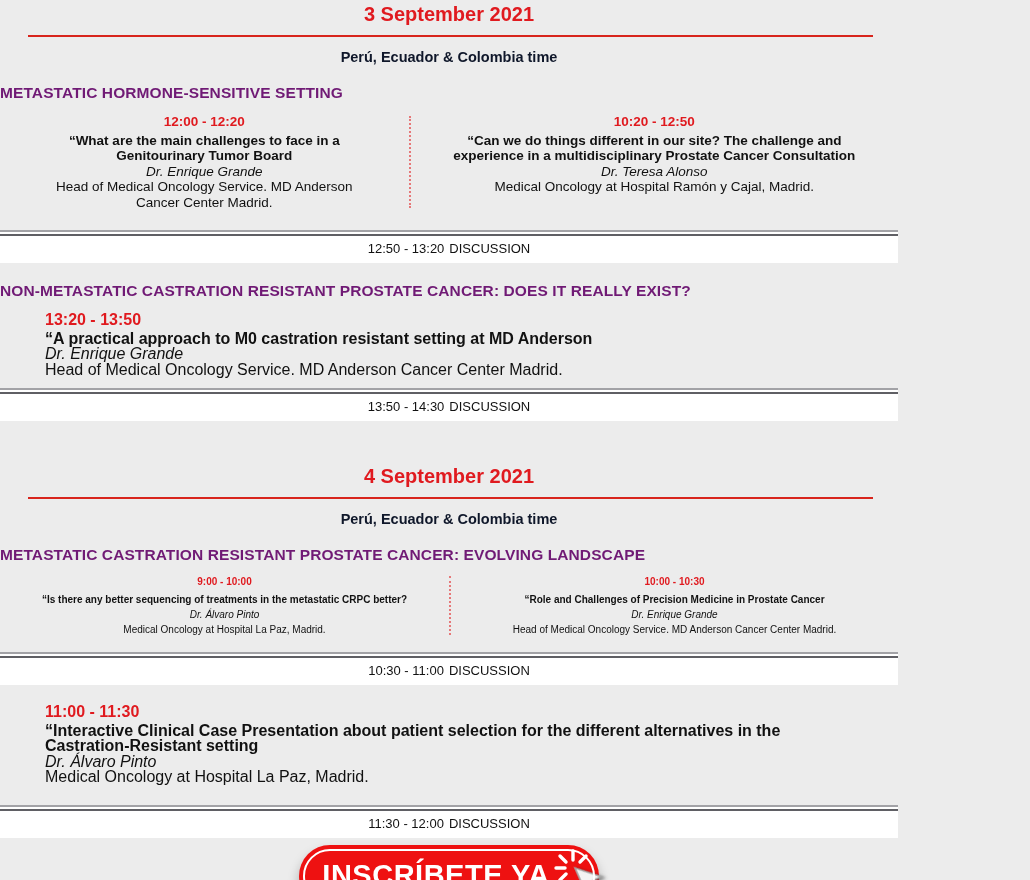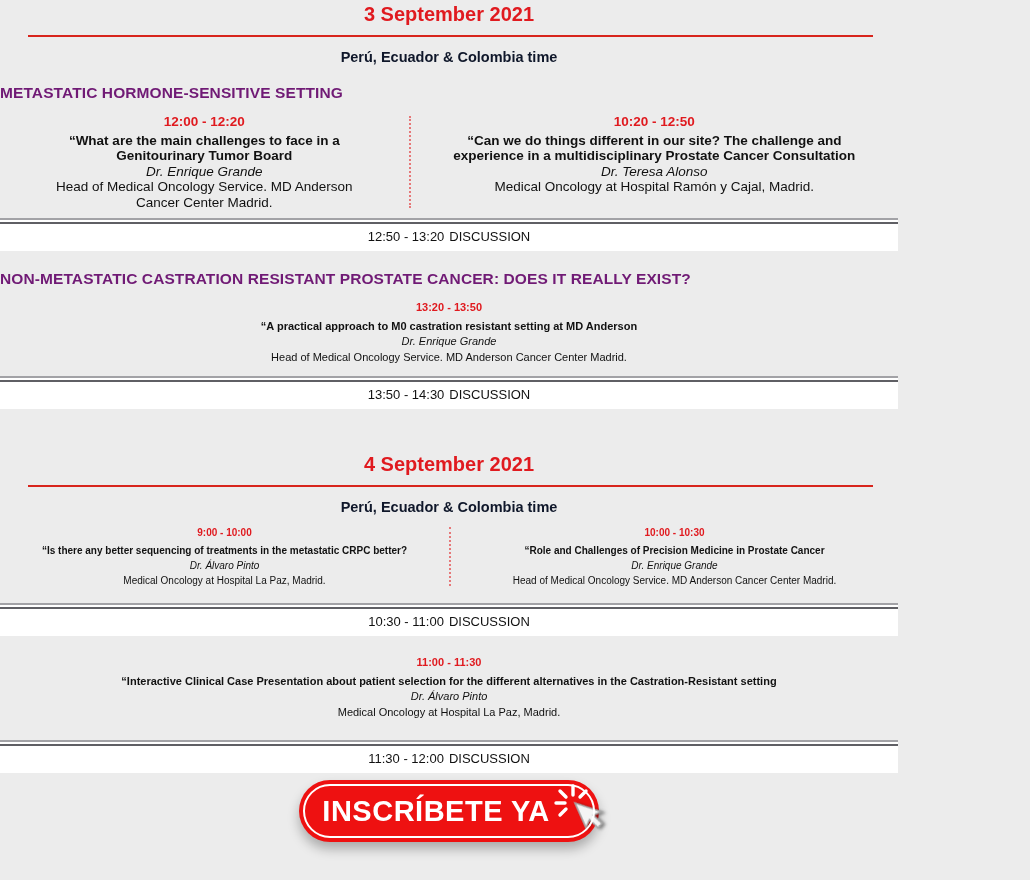--- a/index.html
+++ b/index.html
@@ -33,23 +33,23 @@
   .d1-right { flex:1; padding:0 36px; }
   .d2-left  { width:50%; padding:0 6px; }
   .d2-right { flex:1; padding:0 10px; }
   .d2 .col { font-size:10px; line-height:15px; }
 
   .time { color:#e01a1f; font-weight:bold; margin-bottom:3px; }
   .talk-title { font-weight:bold; }
   .speaker { font-style:italic; }
   .affiliation {}
 
-  .single-session { text-align:center; font-size:11px; line-height:15.5px; margin-top:12px; padding:0 45px; }
+  .single-session { font-size:16px; line-height:15.5px; margin-top:12px; padding:0 45px; }
 
-  .disc { margin-top:8px; }
+  .disc { margin-top:20px; }
   .disc-rule {
     height:6px; background:#fff;
     border-top:2px solid #a2a2a6; border-bottom:2px solid #5f5f64;
   }
   .disc-band {
     background:#fff; text-align:center; font-size:13px; padding:5px 0 7px; color:#111;
   }
   .disc-band .d-time { margin-right:5px; }
 
   .gap-day { height:44px; }
@@ -127,20 +127,21 @@
     </div>
   </section>
 
   <div class="gap-day"></div>
 
   <section class="d2">
     <h1 class="date-heading">4 September 2021</h1>
     <div class="red-rule"></div>
     <div class="timezone">Perú, Ecuador &amp; Colombia time</div>
 
+    <h2 class="section-title">METASTATIC CASTRATION RESISTANT PROSTATE CANCER: EVOLVING LANDSCAPE</h2>
 
     <div class="cols" style="margin-top:10px;">
       <div class="col d2-left">
         <div class="time">9:00 - 10:00</div>
         <div class="talk-title">“Is there any better sequencing of treatments in the metastatic CRPC better?</div>
         <div class="speaker">Dr. Álvaro Pinto</div>
         <div class="affiliation">Medical Oncology at Hospital La Paz, Madrid.</div>
       </div>
       <div class="divider"></div>
       <div class="col d2-right">

